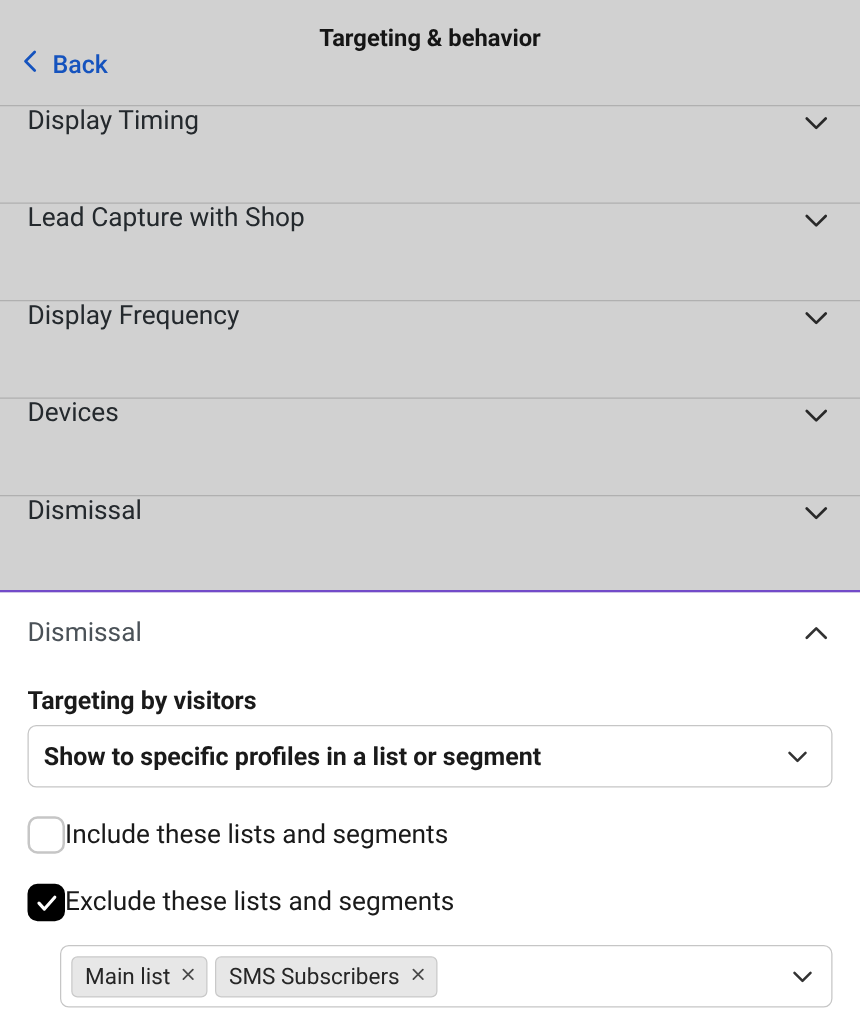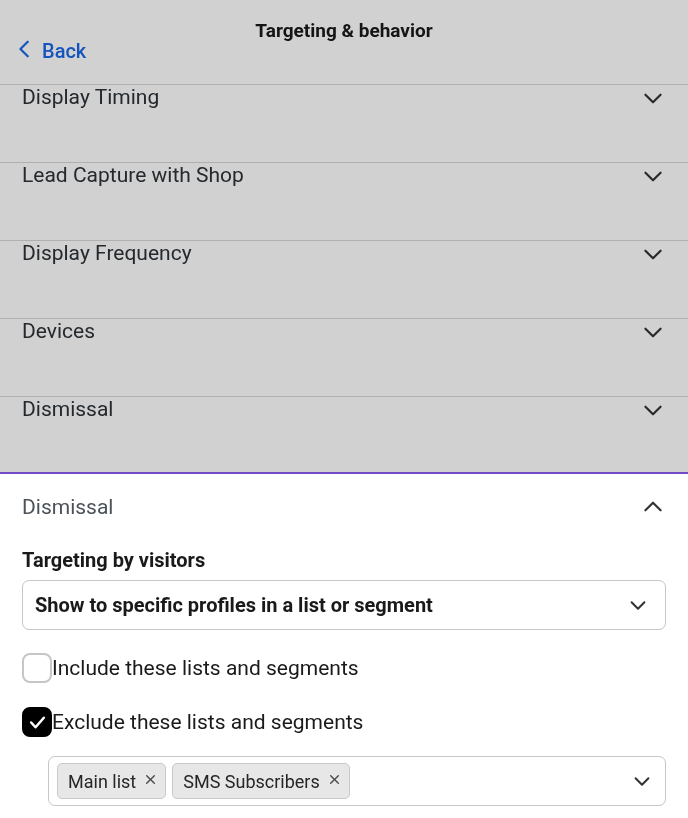--- a/index.html
+++ b/index.html
@@ -140,20 +140,21 @@
       color: #1a1a1a;
       font-weight: 400;
     }
     .multiselect {
       margin-left: 26px;
       width: calc(100% - 26px);
       min-height: 50px;
       border: 1px solid #c6c6c6;
       border-radius: 7px;
       display: flex;
+      align-items: center;
       padding: 6px 12px 6px 8px;
       gap: 6px;
       position: relative;
       background: #fff;
     }
     .multiselect .chevron {
       margin-left: auto;
     }
     .tag {
       background: #e7e7e7;

